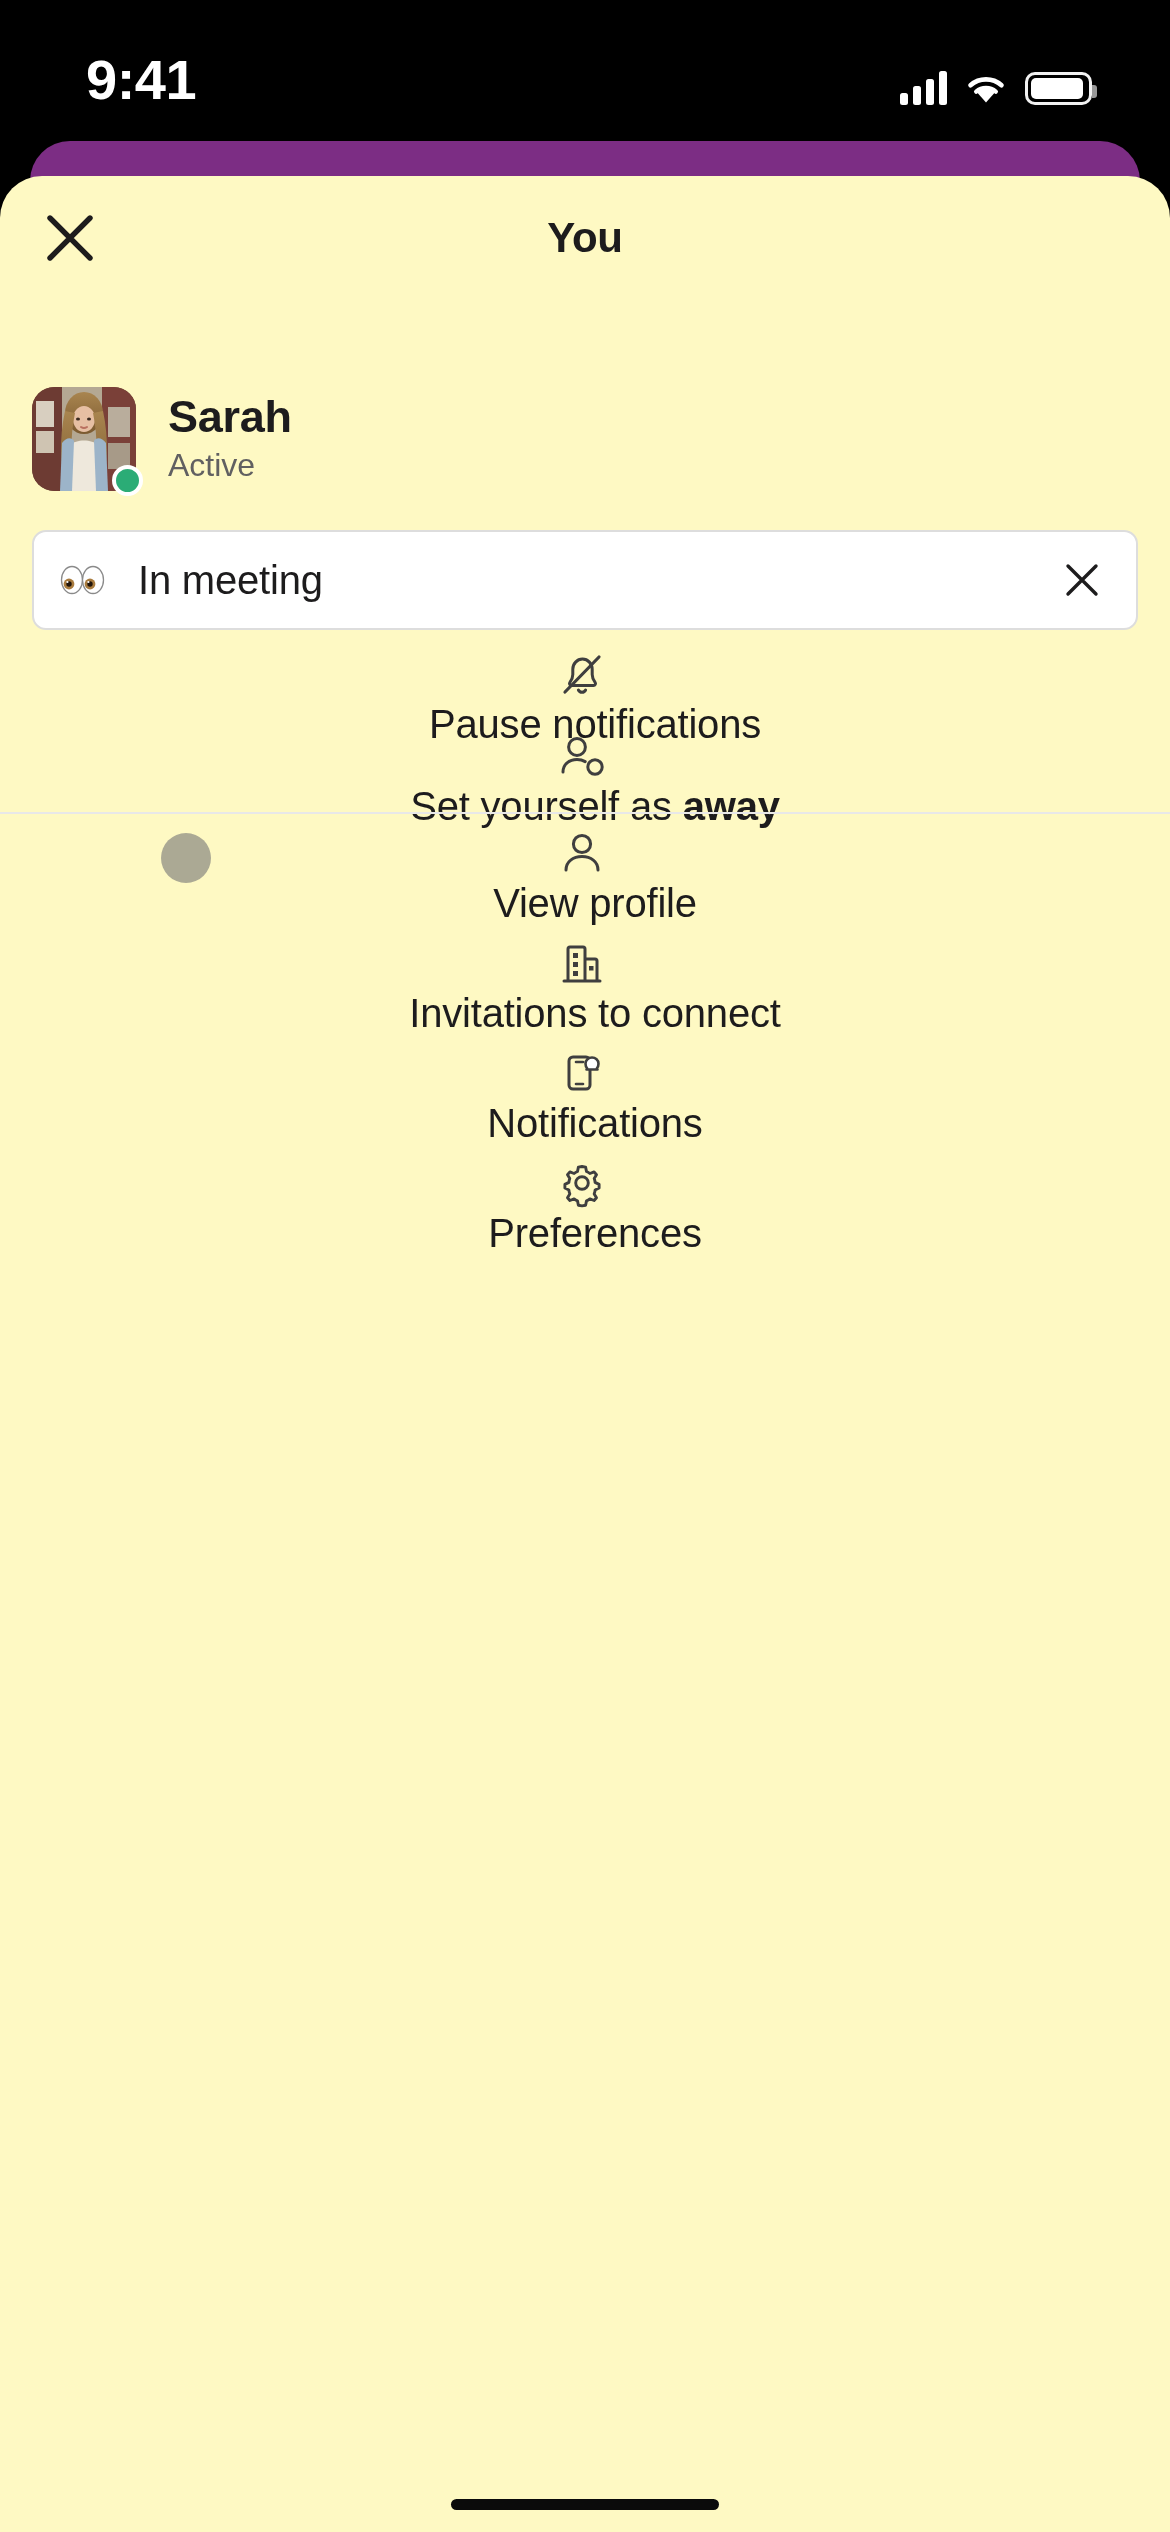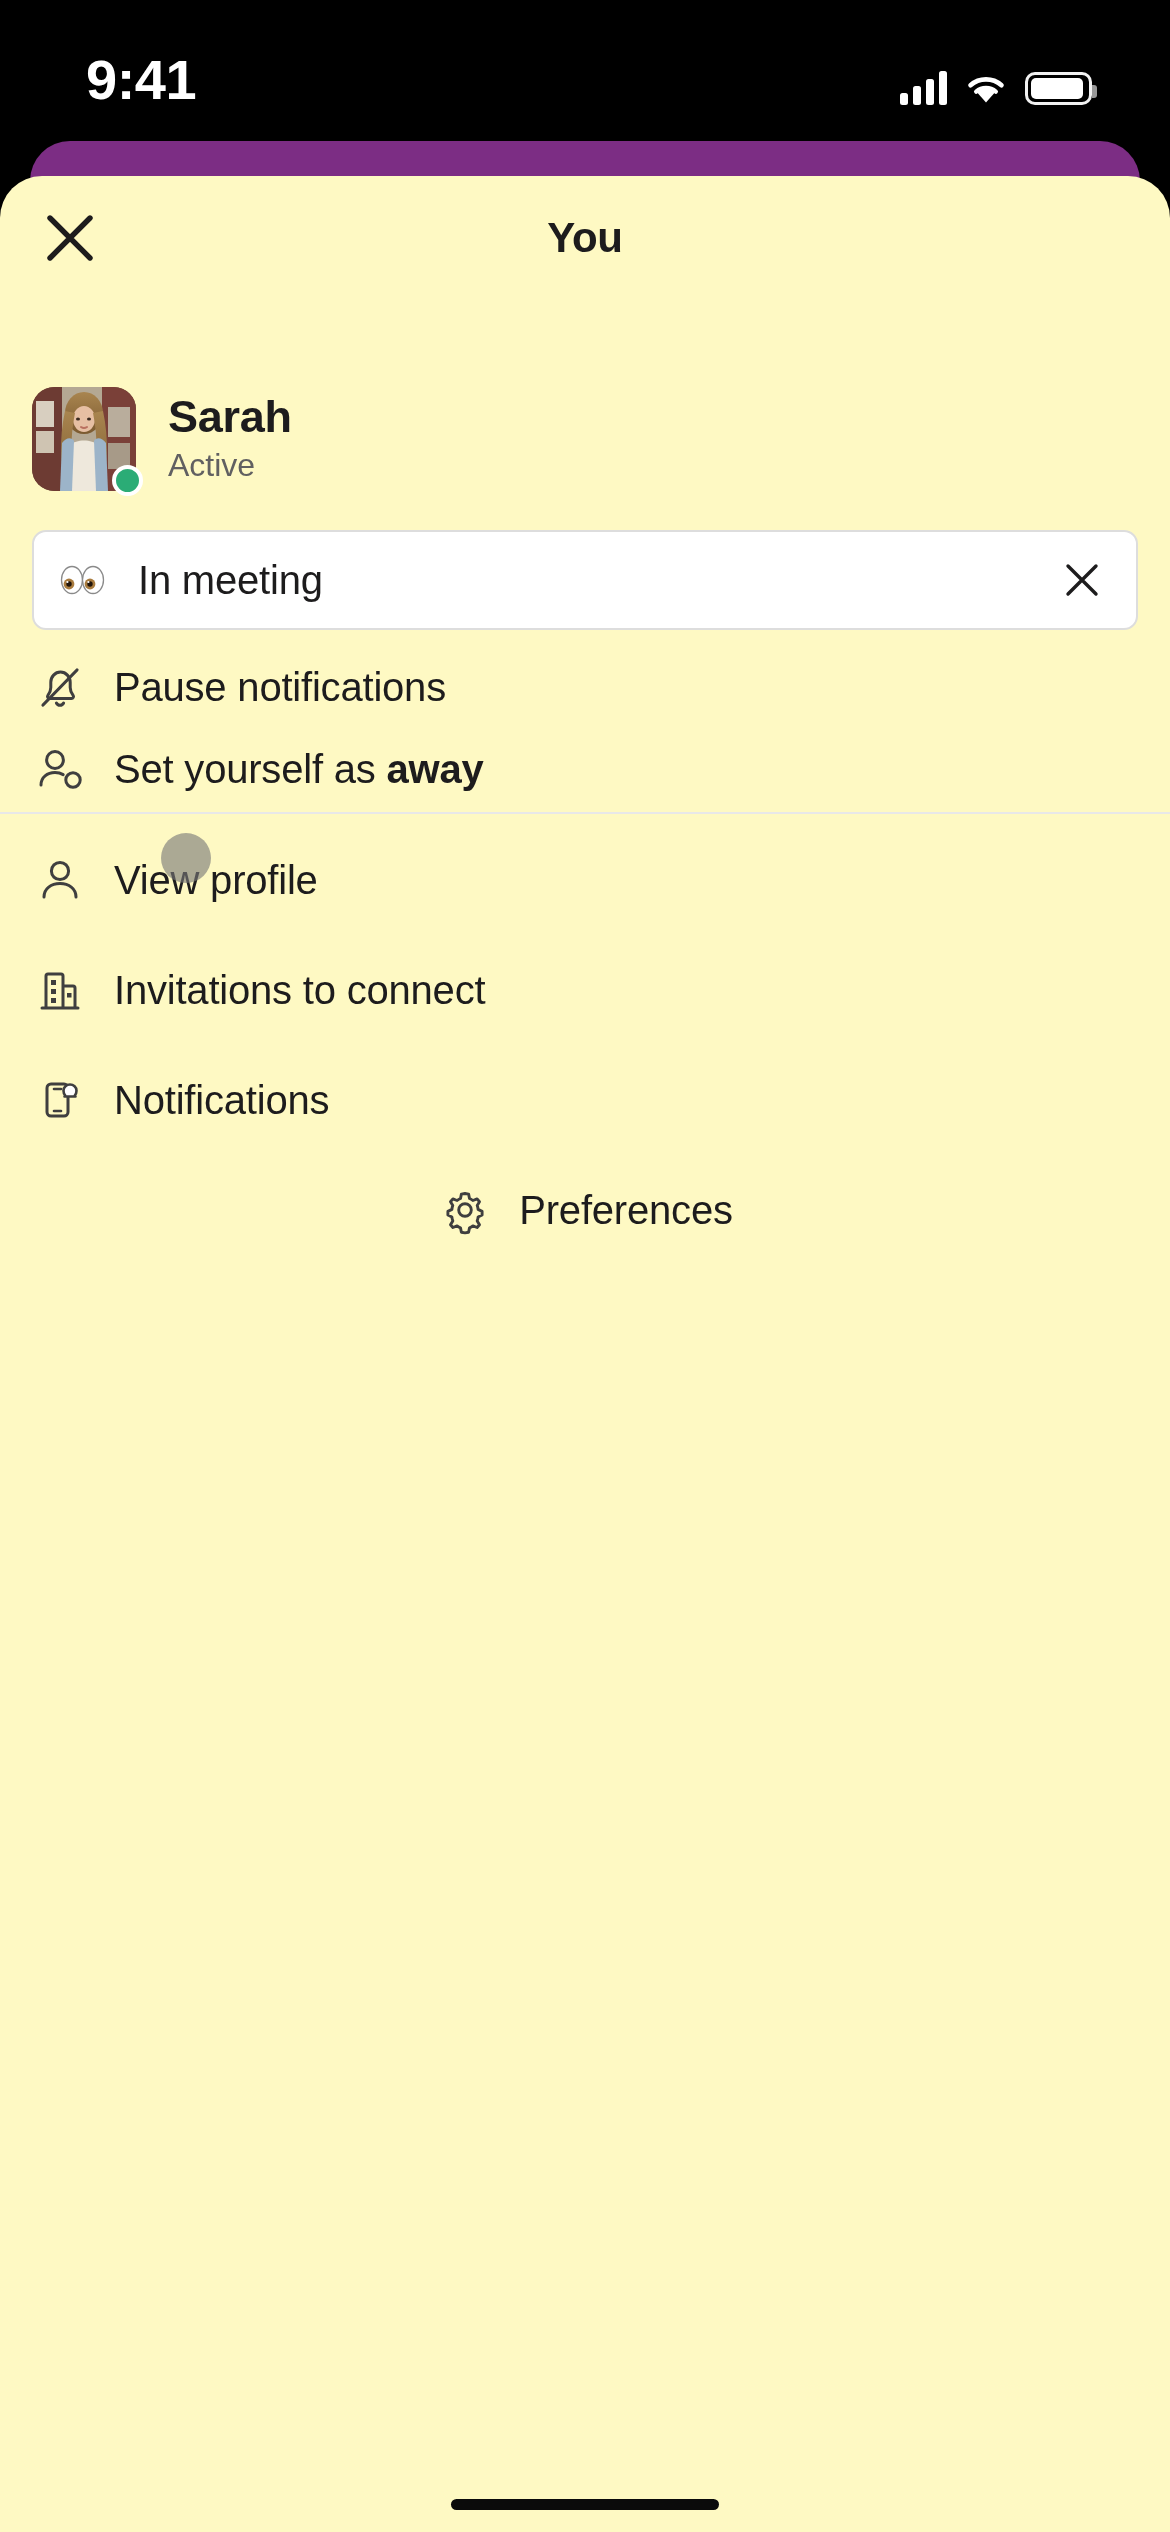--- a/index.html
+++ b/index.html
@@ -114,21 +114,21 @@
   
   .menu-group{ position:absolute; left:0; width:100%; }
   .group-a{ top:470px; }
   .group-b{ top:649px; }
   .divider{
     position:absolute; left:0; top:636px; width:100%; height:2px;
     background:#E8E8E8;
   }
   .menu-item{
     display:flex; align-items:center; height:82px;
-    padding:0 32px; cursor:pointer;
+    padding:0 32px; cursor:pointer;flex-direction:column;
   }
   .menu-item .mi-icon{
     width:62px; flex:none; display:flex; align-items:center; justify-content:flex-start;
   }
   .menu-item .mi-label{
     font-size:40px; color:#1D1C1D; margin-left:20px; letter-spacing:-0.2px;
   }
   .menu-item .mi-label b{ font-weight:700; }
 
   .group-a .menu-item{ margin-bottom:0; }
@@ -315,21 +315,21 @@
           <svg width="56" height="56" viewBox="0 0 56 56">
             <rect x="15" y="12" width="21" height="32" rx="4" fill="none" stroke="#3F3F3F" stroke-width="3"></rect>
             <path d="M22 17 h7" stroke="#3F3F3F" stroke-width="2.6" stroke-linecap="round"></path>
             <path d="M22 39 h7" stroke="#3F3F3F" stroke-width="2.6" stroke-linecap="round"></path>
             <path d="M38 12.5 c3.5 0 6.5 2.7 6.5 6.2 c0 2.4-.8 3.6-1.6 4.6 c-.4 .5 0 1.2 .6 1.2 h-11 c .6 0 1-.7 .6-1.2 c-.8-1-1.6-2.2-1.6-4.6 c0-3.5 3-6.2 6.5-6.2 Z" fill="#fff" stroke="#3F3F3F" stroke-width="2.6" stroke-linejoin="round"></path>
           </svg>
         </span>
         <span class="mi-label">Notifications</span>
       </div>
 
-      <div class="menu-item" style="height:110px;justify-content:center;">
+      <div class="menu-item" style="height:110px;">
         <span class="mi-icon">
           <svg width="56" height="56" viewBox="0 0 56 56">
             <path d="M28 11.5 l3.6 .6 .9 4.4 a12.6 12.6 0 0 1 3.4 2 l4.2-1.6 2.4 2.8 -2.3 3.8 a12.6 12.6 0 0 1 .9 3.9 l4 2 v3.6 l-4 2 a12.6 12.6 0 0 1-.9 3.9 l2.3 3.8 -2.4 2.8 -4.2-1.6 a12.6 12.6 0 0 1-3.4 2 l-.9 4.4 -3.6 .6 -3.6-.6 -.9-4.4 a12.6 12.6 0 0 1-3.4-2 l-4.2 1.6 -2.4-2.8 2.3-3.8 a12.6 12.6 0 0 1-.9-3.9 l-4-2 v-3.6 l4-2 a12.6 12.6 0 0 1 .9-3.9 l-2.3-3.8 2.4-2.8 4.2 1.6 a12.6 12.6 0 0 1 3.4-2 l.9-4.4 Z" fill="none" stroke="#3F3F3F" stroke-width="2.9" stroke-linejoin="round"></path>
             <circle cx="28" cy="28" r="6.3" fill="none" stroke="#3F3F3F" stroke-width="2.9"></circle>
           </svg>
         </span>
         <span class="mi-label">Preferences</span>
       </div>
 
     </div>

